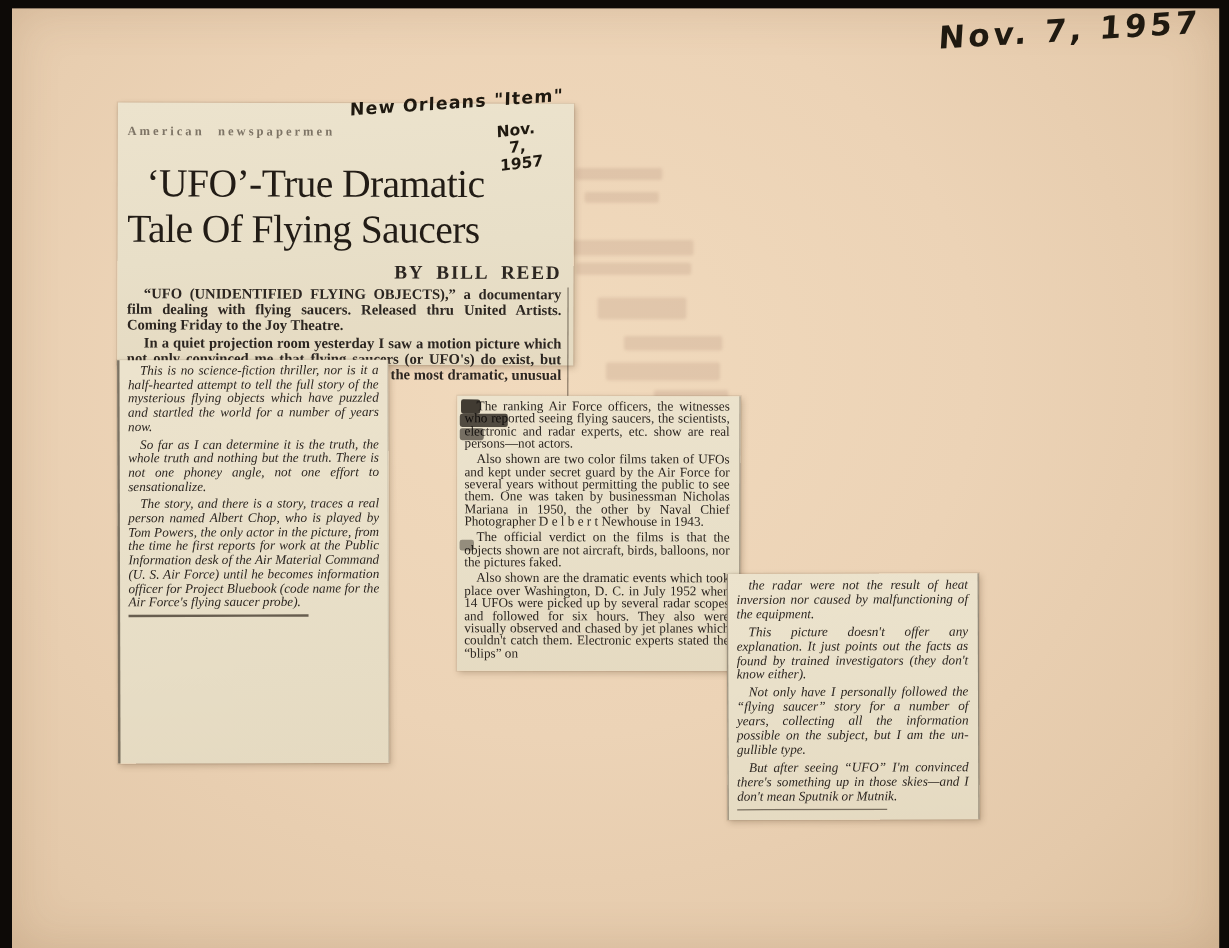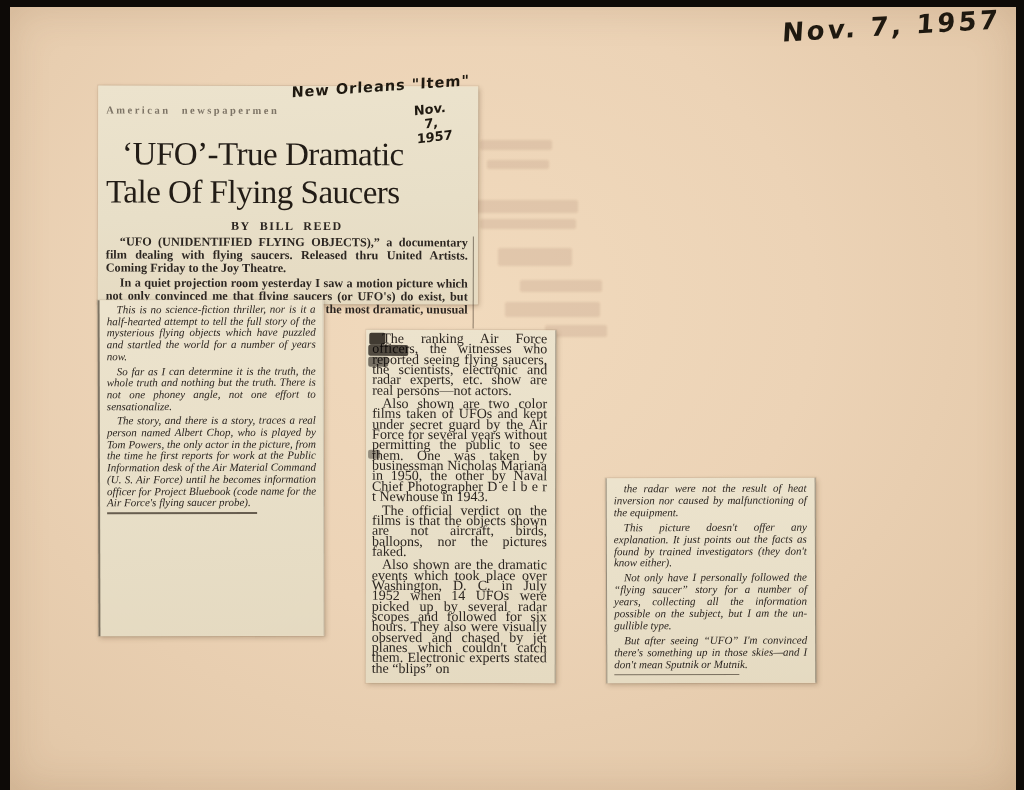--- a/index.html
+++ b/index.html
@@ -41,39 +41,39 @@
     box-shadow:0 0 0 1px rgba(100,80,55,.10), 1.5px 2px 5px rgba(80,55,30,.28);
     color:#2c2621;
     font-family:"Liberation Serif","DejaVu Serif",serif;
   }
   .piece-a{left:88px;top:79px;width:380px;height:218px;padding:22px 6px 0 8px;transform:rotate(.15deg);}
   .col{text-align:justify;}
   .col p{margin:0 0 3px 0;text-indent:10px;text-align:justify;}
   .col-left{left:88px;top:293px;width:226px;min-height:336px;padding:4px 7px 6px 7px;
     border-left:2px solid rgba(52,42,31,.6);border-right:1px solid rgba(52,42,31,.15);
     font-size:11px;line-height:11.7px;transform:rotate(-.15deg);font-style:italic;}
-  .col-mid{left:356px;top:323px;width:190px;padding:4px 8px 6px 6px;
+  .col-mid{left:371px;top:323px;width:236px;padding:4px 8px 6px 6px;
     border-right:1px solid rgba(52,42,31,.4);
-    font-size:14px;line-height:10.35px;transform:rotate(.1deg);}
+    font-size:11px;line-height:10.35px;transform:rotate(.1deg);}
   .col-right{left:596px;top:471px;width:210px;padding:5px 8px 8px 7px;
     border-left:1px solid rgba(52,42,31,.45);border-right:1.5px solid rgba(52,42,31,.5);
     font-size:11px;line-height:11.9px;transform:rotate(-.2deg);font-style:italic;}
 
   
   .cutline{
     height:11px;overflow:hidden;line-height:12px;
     font-size:10.5px;font-weight:700;letter-spacing:2.5px;word-spacing:6px;
     color:rgba(58,48,38,.62);transform:translateY(-3px);
   }
   .headline{margin:16px 0 0 0;font-weight:400;color:#221c16;letter-spacing:-.5px;}
   .hl{font-size:33px;line-height:38px;white-space:nowrap;}
   .hl1{margin-left:16px;}
   .byline{
-    margin:8px 0 2px 0;text-align:center;width:362px;
-    font-size:12px;font-weight:700;letter-spacing:1.5px;word-spacing:5px;color:#2c2621;
+    margin:8px 0 2px 0;text-align:right;width:362px;
+    font-size:16px;font-weight:700;letter-spacing:1.5px;word-spacing:5px;color:#2c2621;
   }
   .intro{
     width:368px;font-size:12.2px;line-height:12.9px;font-weight:700;
     border-right:1.5px solid rgba(52,42,31,.55);padding-right:5px;
   }
   .intro p{margin:0 0 2px 0;text-indent:14px;text-align:justify;}
 
   
   .rule-h{height:2px;background:rgba(48,38,28,.7);width:150px;margin-top:3px;}
   .rule-h-right{height:1.5px;background:rgba(48,38,28,.6);width:125px;margin-top:3px;}

